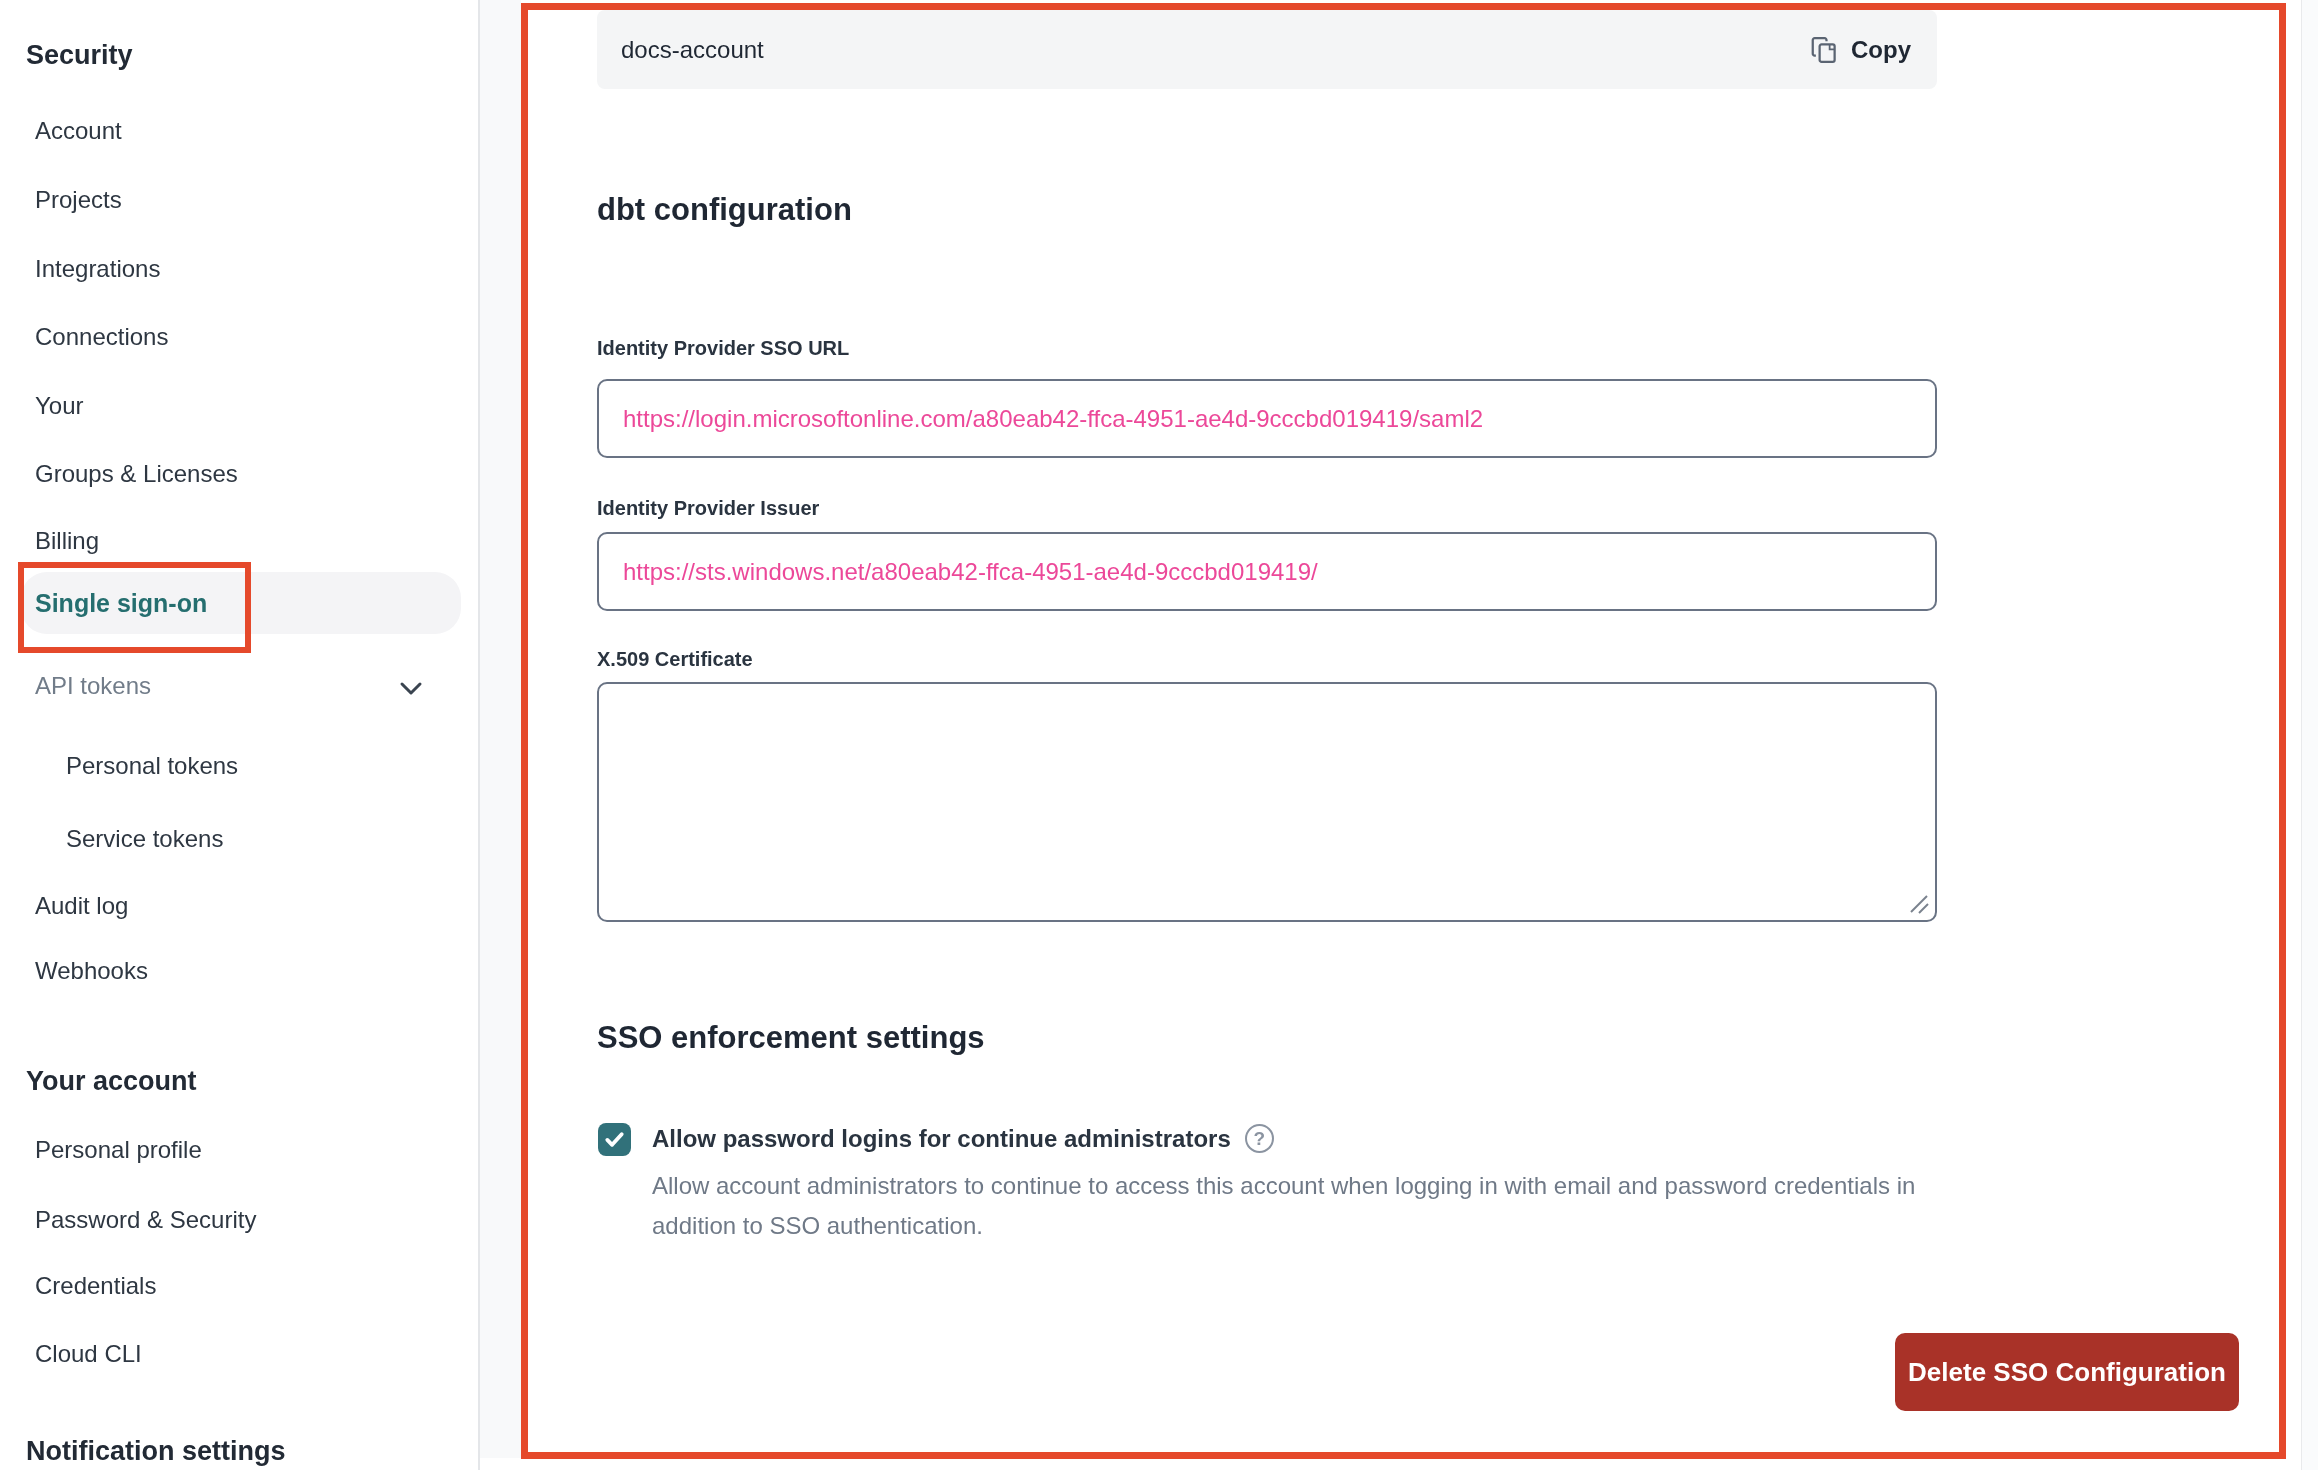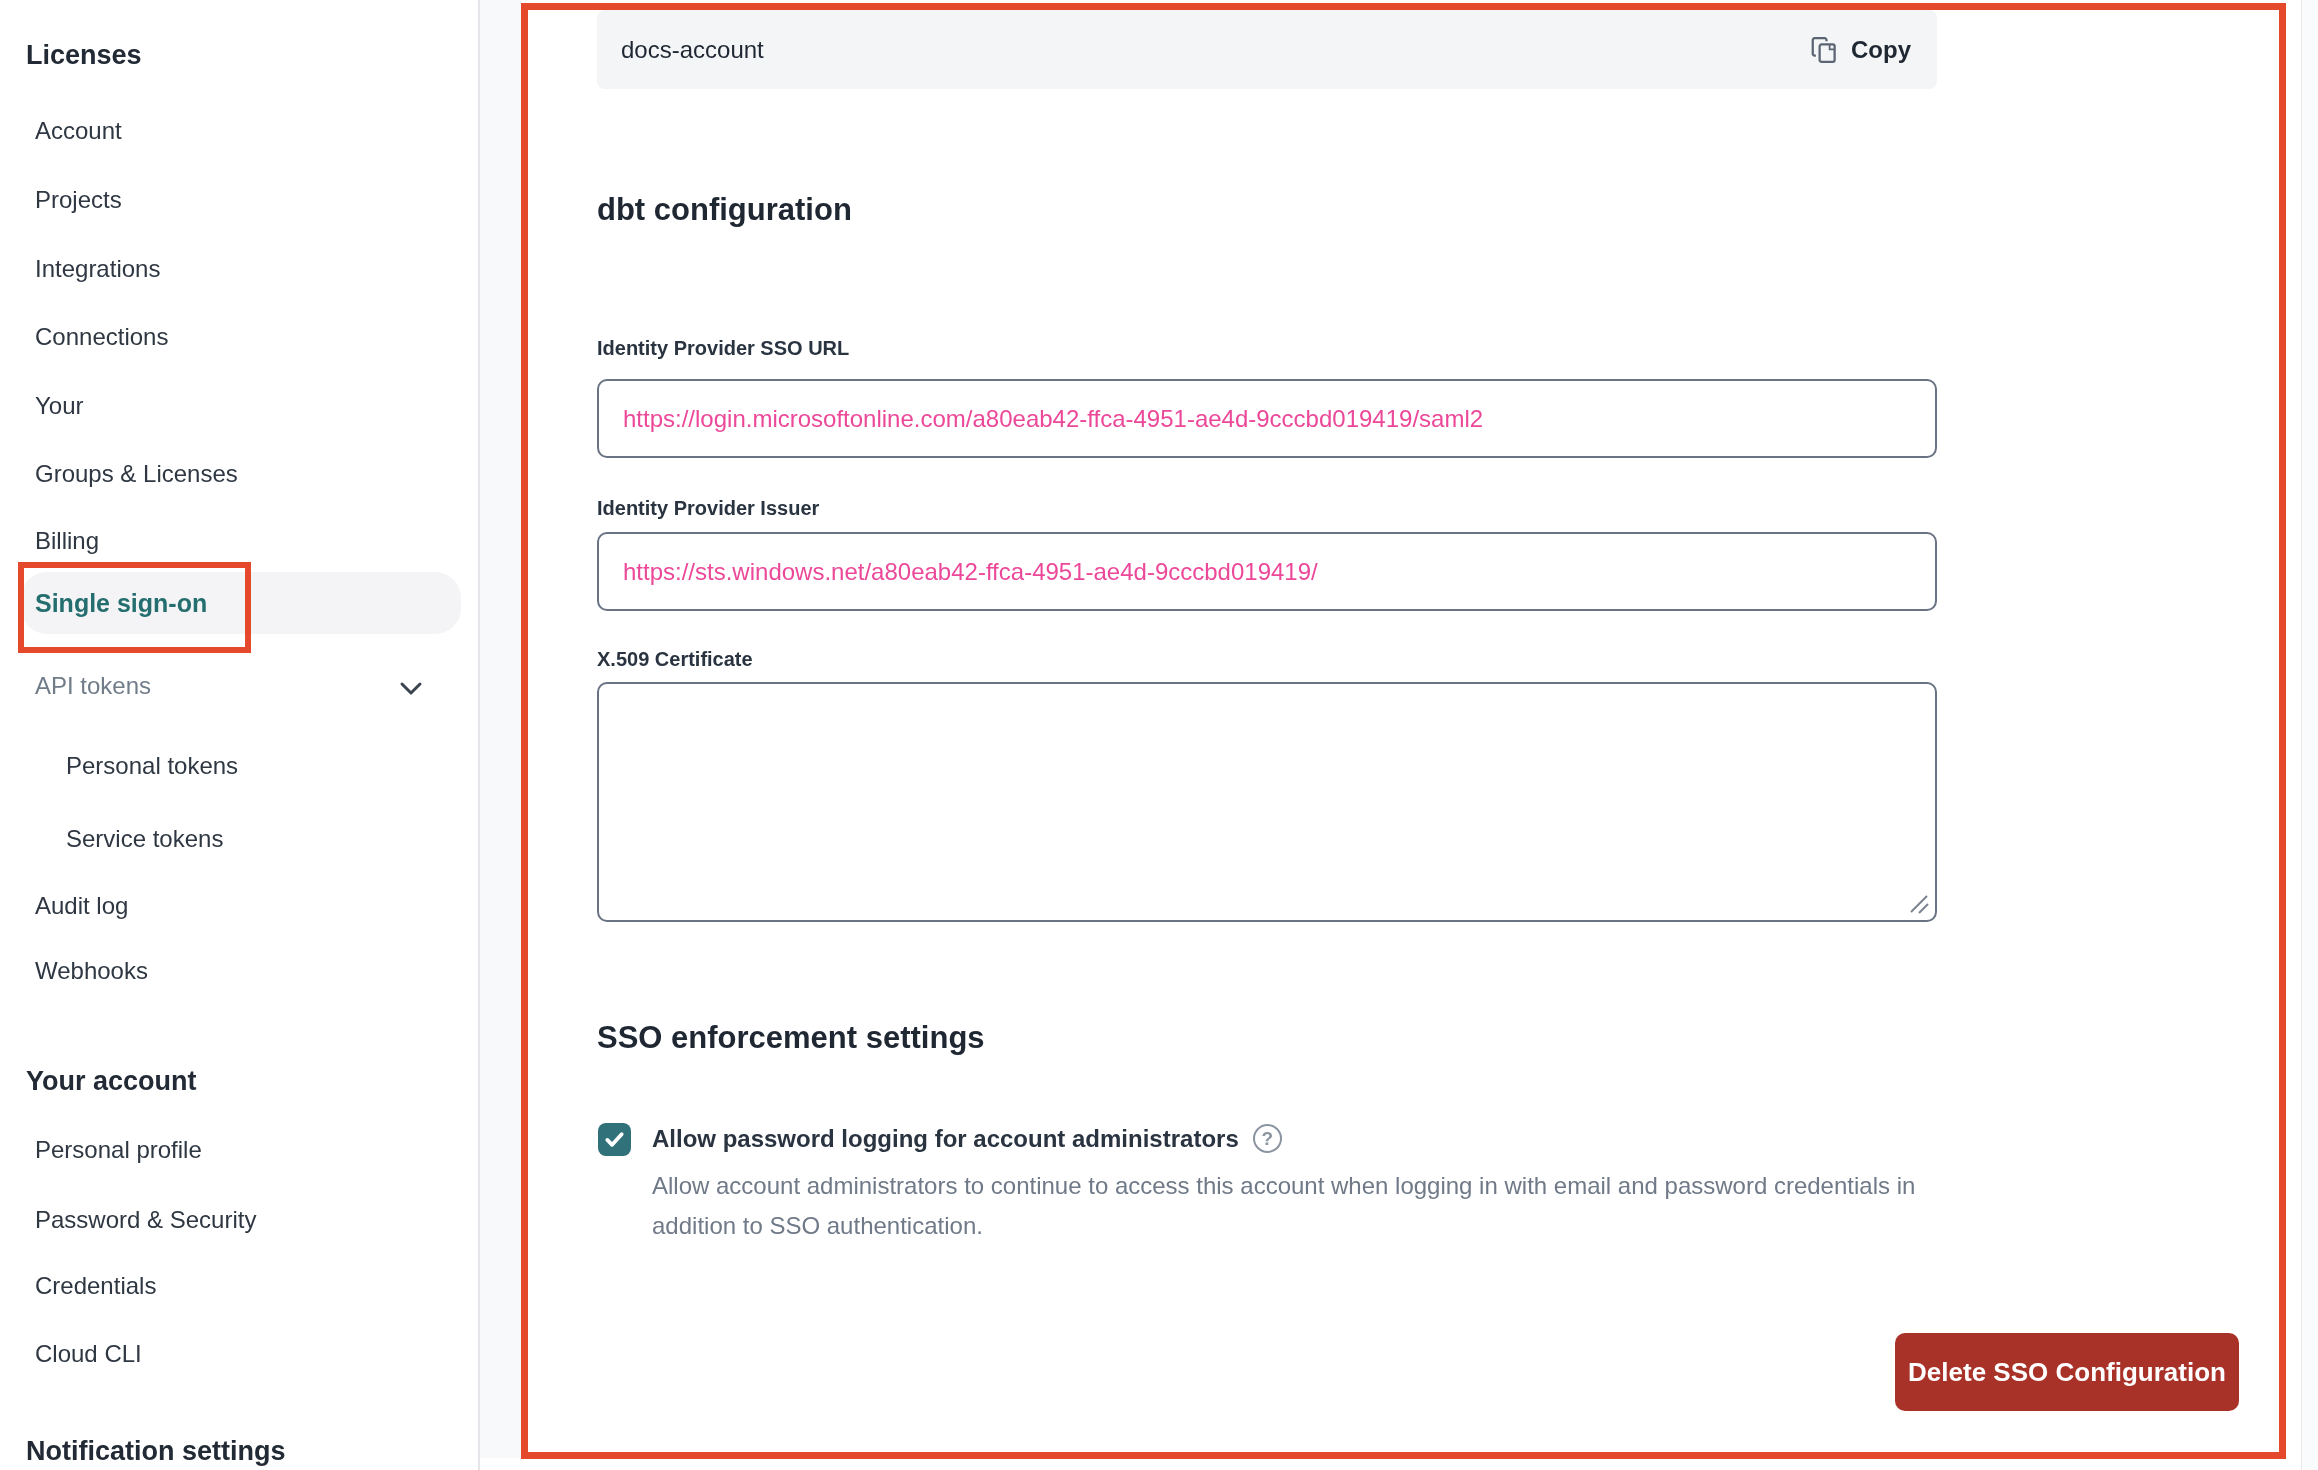--- a/index.html
+++ b/index.html
@@ -56,21 +56,21 @@
   .check-desc { position: absolute; left: 652px; top: 1166px; width: 1280px; font-size: 24px; line-height: 40px; color: #6f7987; }
 
   .delete-btn { position: absolute; left: 1895px; top: 1333px; width: 344px; height: 78px; background: #a93228; border: none; border-radius: 10px; color: #ffffff; font-family: "Liberation Sans", sans-serif; font-size: 26px; font-weight: 600; cursor: pointer; }
 </style>
 </head>
 <body>
 
 <div class="canvas">
 
   <nav class="sidebar">
-    <div class="side-header" style="top:40px">Licenses</div>
+    <div class="side-header" style="top:40px">Security</div>
 
     <div class="side-item" style="top:117px">Account</div>
     <div class="side-item" style="top:186px">Projects</div>
     <div class="side-item" style="top:255px">Integrations</div>
     <div class="side-item" style="top:323px">Connections</div>
     <div class="side-item" style="top:392px">Your</div>
     <div class="side-item" style="top:460px">Groups &amp; Licenses</div>
     <div class="side-item" style="top:527px">Billing</div>
 
     <div class="active-pill"></div>
@@ -130,21 +130,21 @@
   </div>
 
   <h1 class="h1" style="top:1020px">SSO enforcement settings</h1>
 
   <div class="checkbox">
     <svg width="23" height="23" viewBox="0 0 24 24">
       <polyline points="4.5,12.5 9.5,17.5 19.5,6.5" fill="none" stroke="#ffffff" stroke-width="4" stroke-linecap="round" stroke-linejoin="round"></polyline>
     </svg>
   </div>
   <div class="check-row-label">
-    <span class="check-label-text">Allow password logging for account administrators</span>
+    <span class="check-label-text">Allow password logins for continue administrators</span>
     <span class="help-icon">?</span>
   </div>
   <div class="check-desc">Allow account administrators to continue to access this account when logging in with email and password credentials in addition to SSO authentication.</div>
 
   <button class="delete-btn">Delete SSO Configuration</button>
 
   <div class="scroll-track"></div>
 </div>
 
 </body></html>

